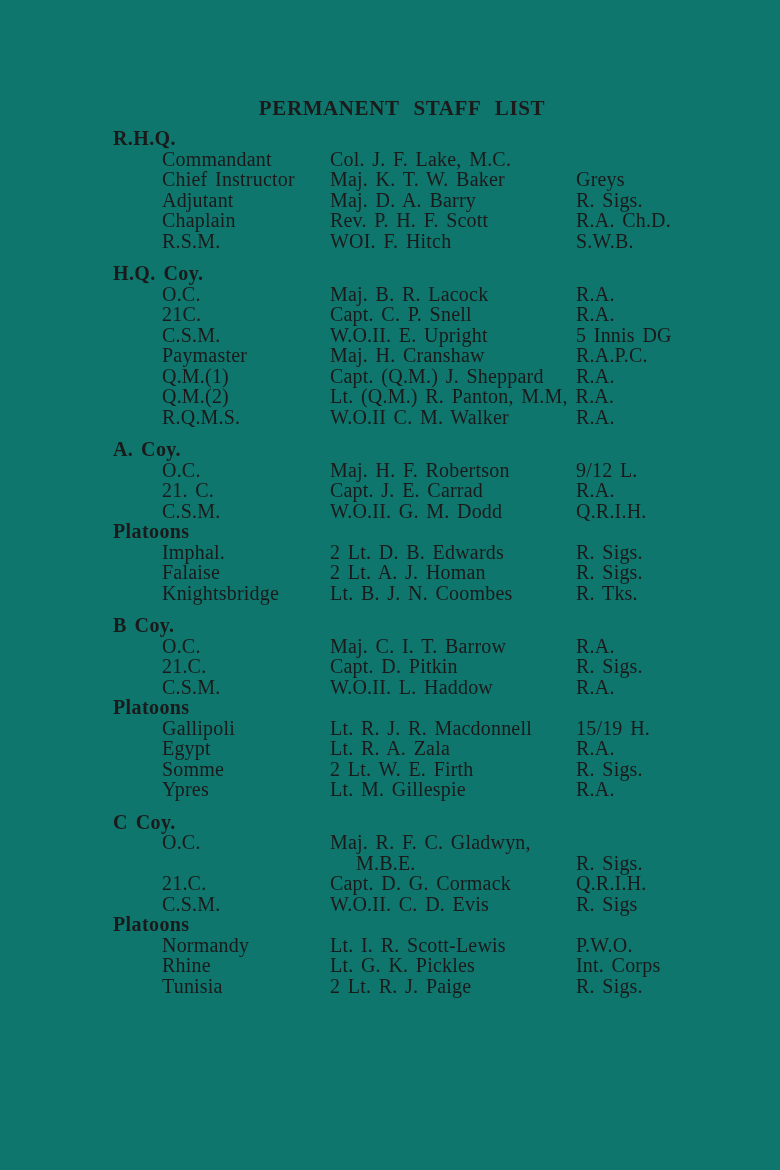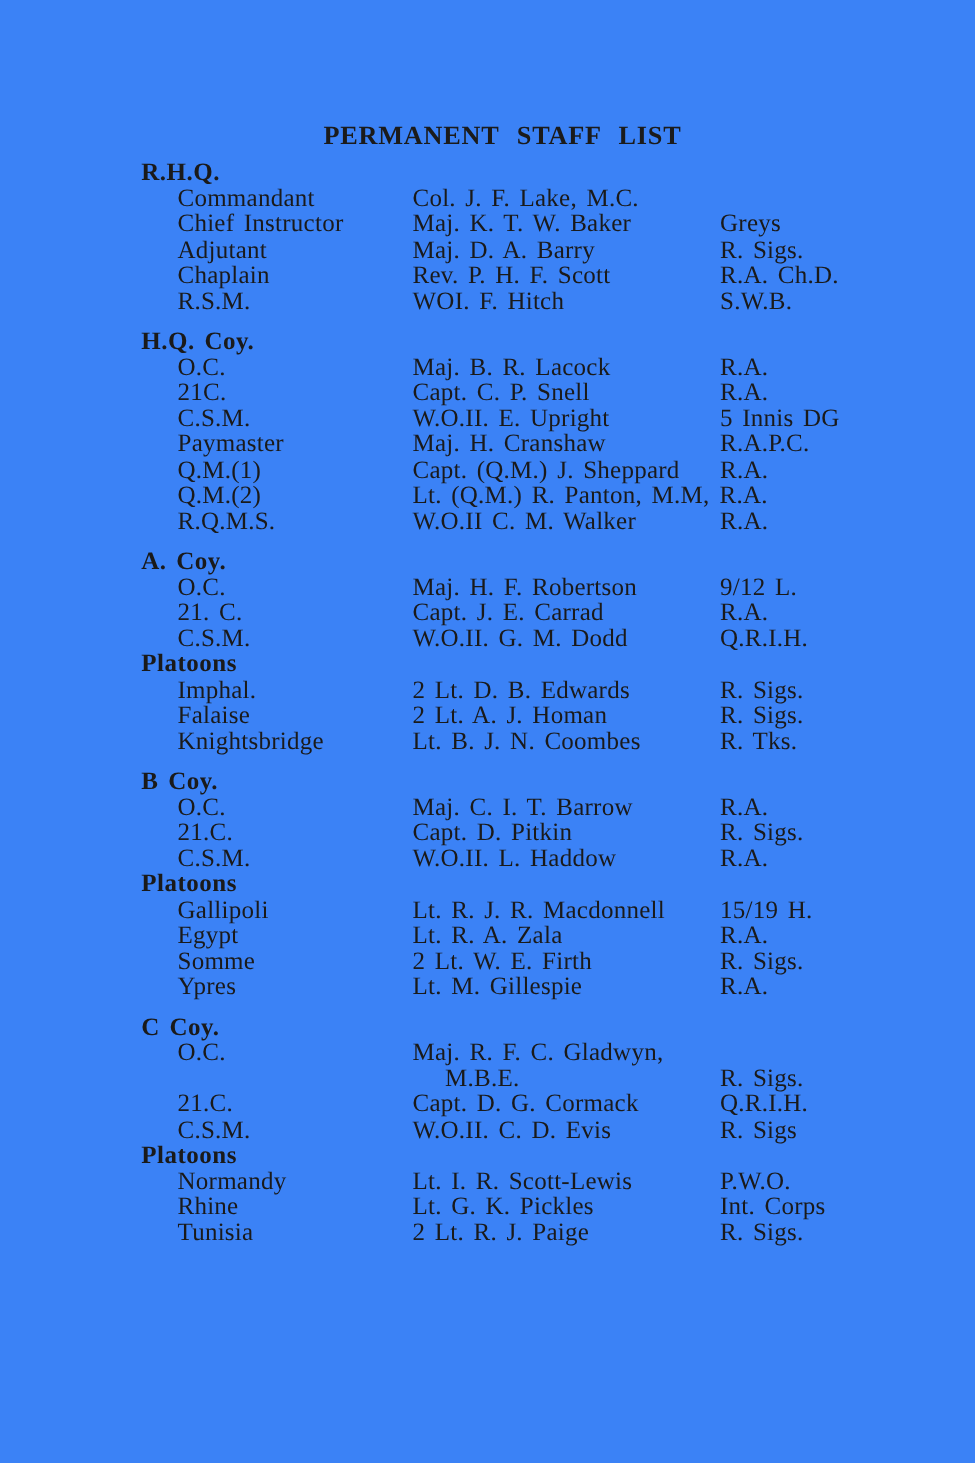--- a/index.html
+++ b/index.html
@@ -4,21 +4,21 @@
 <style>
   html, body { margin: 0; padding: 0; }
   body {
     width: 780px; height: 1170px;
     background: #ffffff;
     font-family: "Liberation Serif", serif;
   }
   .page {
     position: relative;
     width: 780px; height: 1170px;
-    background: #3b82f6;
+    background: #0f766e;
     color: #1a1a1a;
     overflow: hidden;
   }
   .title {
     position: absolute;
     top: 96px; left: 24px; right: 0;
     margin: 0;
     text-align: center;
     font-size: 21px;
     font-weight: bold;
@@ -35,21 +35,21 @@
     position: relative;
     height: 20.5px;
     line-height: 20.5px;
     font-size: 20px;
     letter-spacing: 0.2px;
     word-spacing: 0.12em;
     white-space: nowrap;
   }
   .cell { position: absolute; top: 0; white-space: nowrap; }
   .head { left: 113px; font-weight: bold; letter-spacing: 0.4px; }
-  .role { left: 142px; }
+  .role { left: 162px; }
   .role.indent { left: 173px; }
   .name { left: 330px; }
   .name.indent { left: 356px; }
   .reg  { left: 576px; }
   .reg-inline { margin-left: 8px; }
 </style>
 </head>
 <body>
 
 <div class="page">

